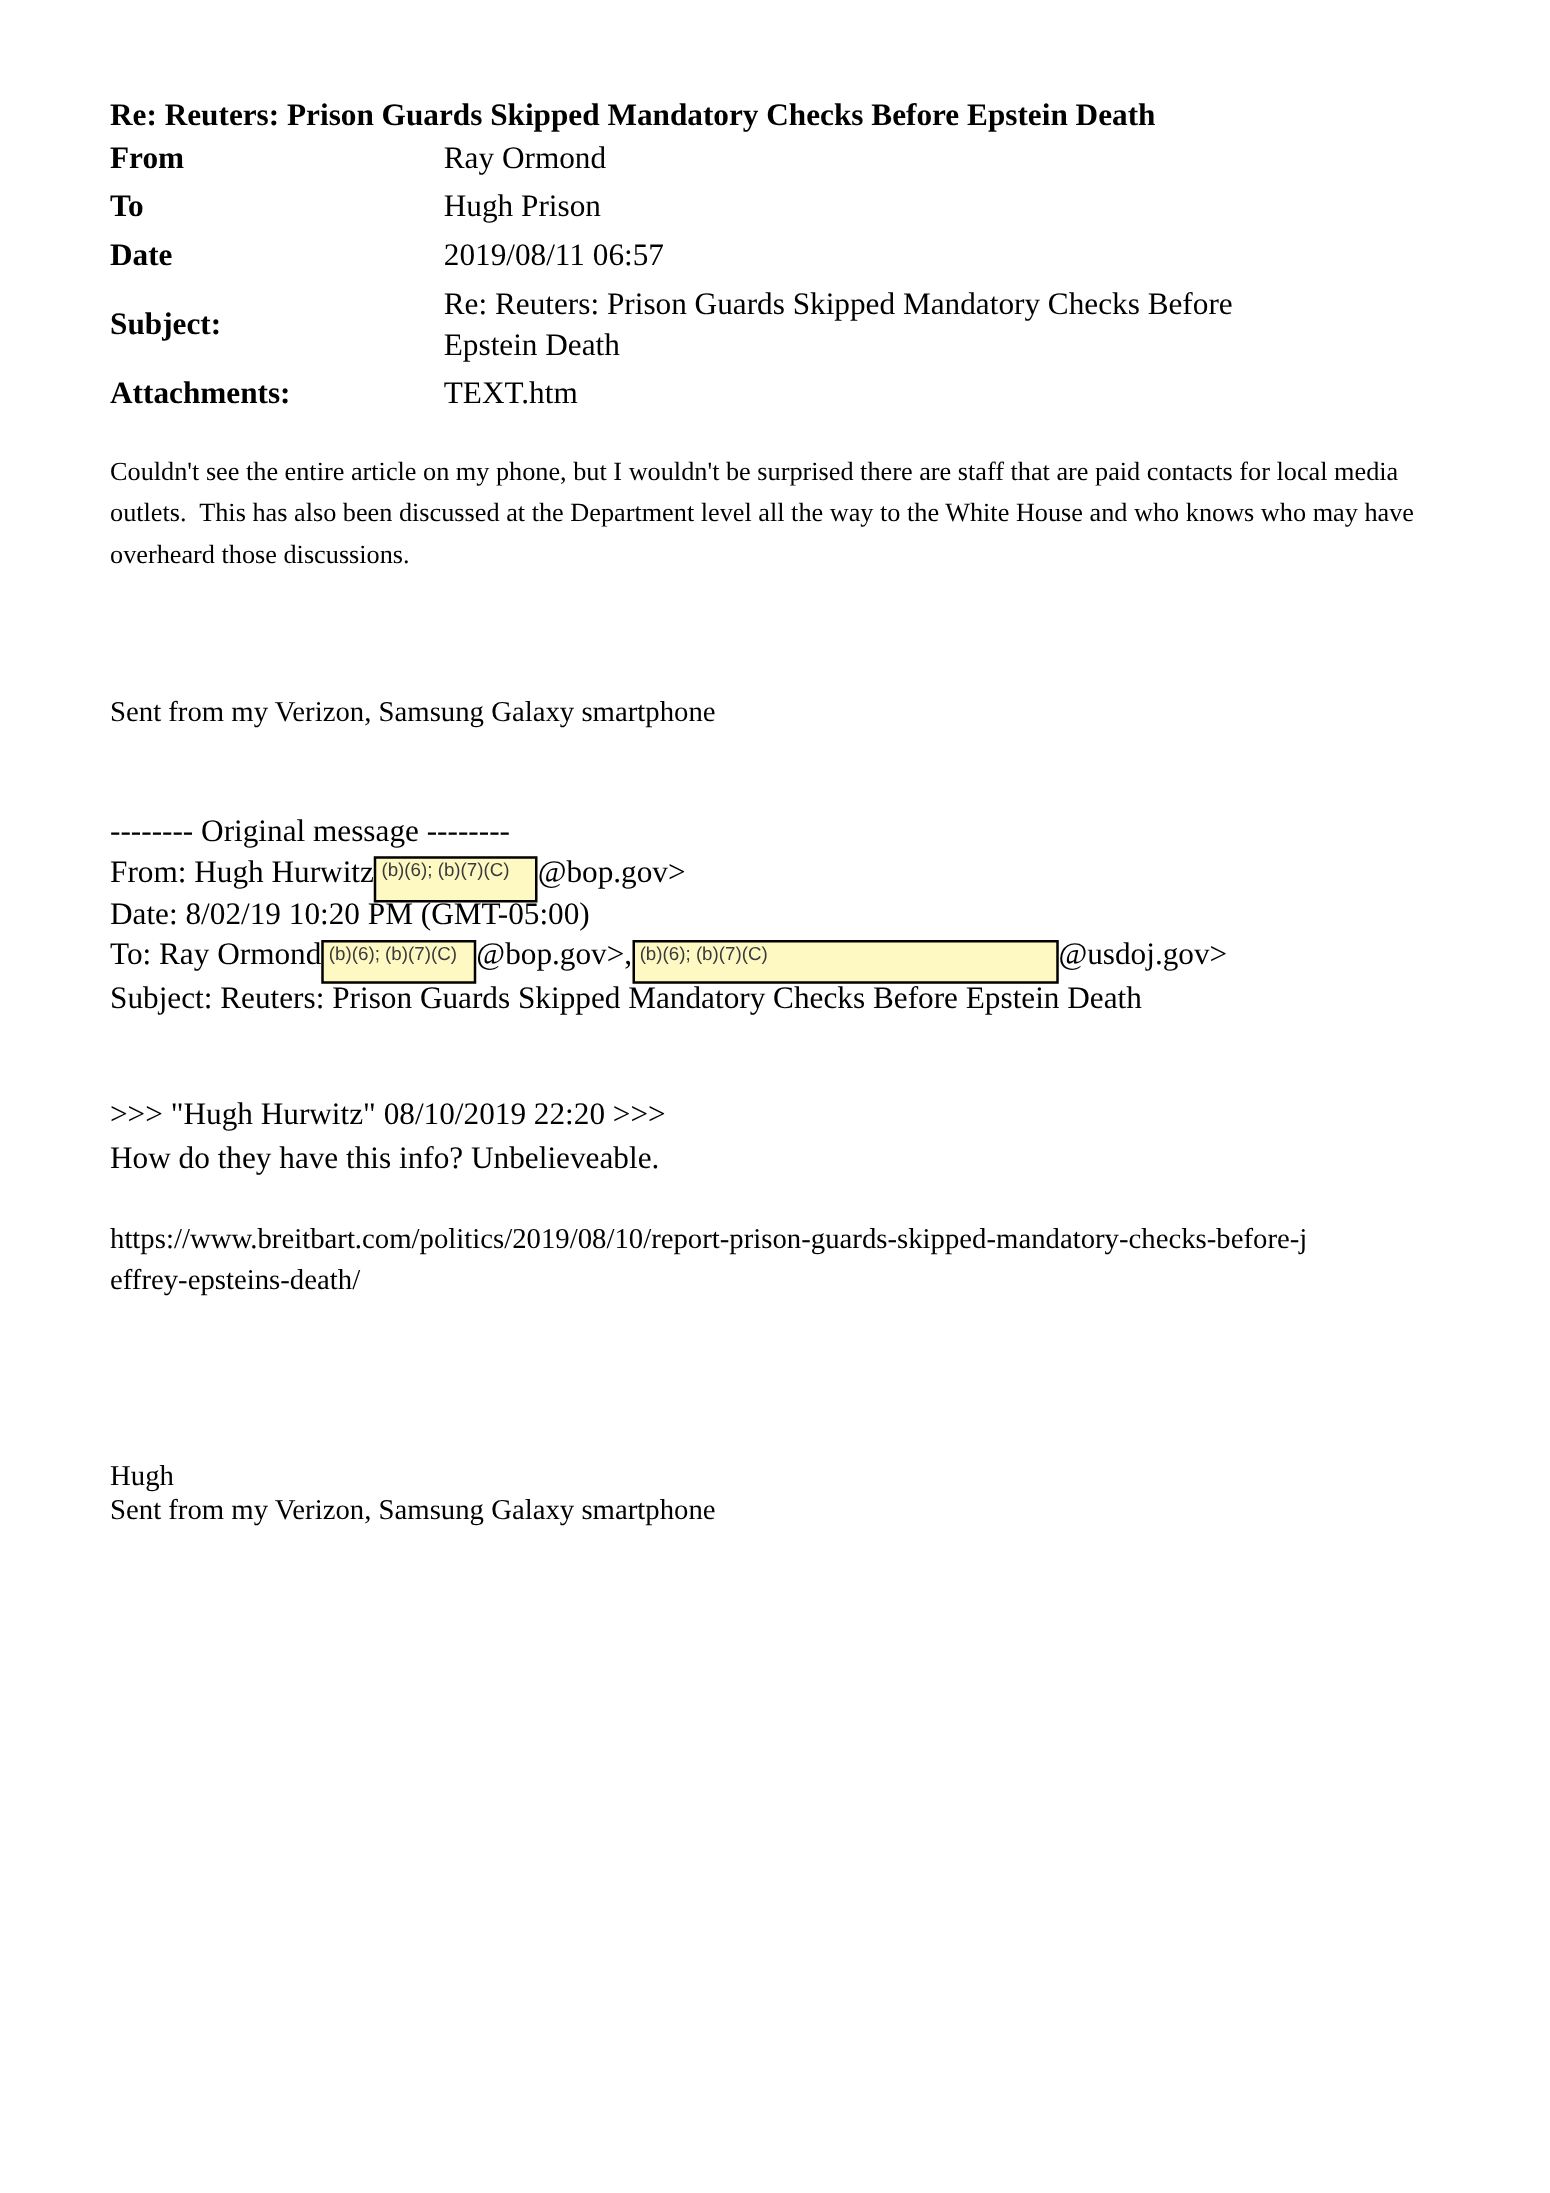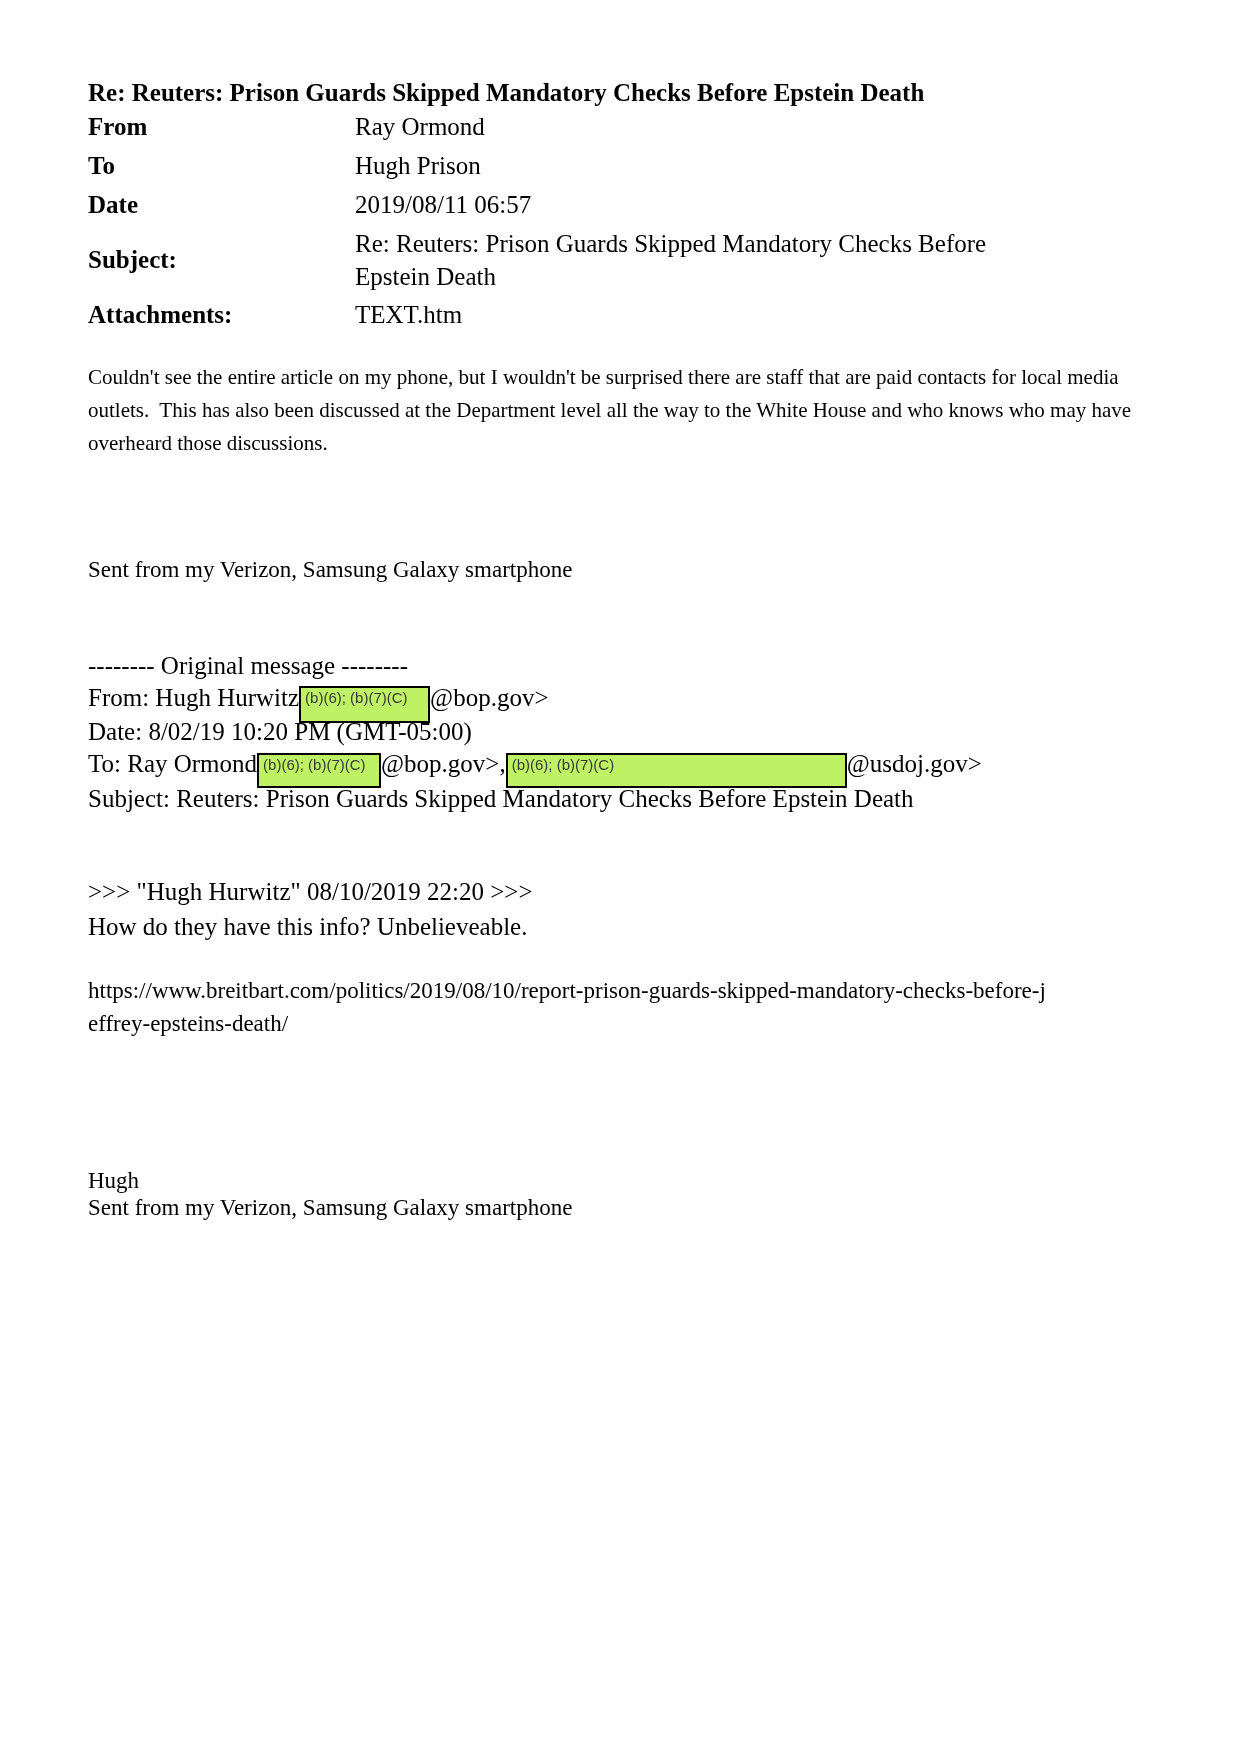--- a/index.html
+++ b/index.html
@@ -45,21 +45,21 @@
   .qline { left: 88px; width: 1080px; font-size: 25px; line-height: 33px; white-space: nowrap; }
   .q-sep  { top: 649px; }
   .q-from { top: 681px; }
   .q-date { top: 715px; }
   .q-to   { top: 747px; }
   .q-subj { top: 782px; }
 
   .redaction {
     position: relative;
     display: inline-block;
-    background: #bef264;
+    background: #fef9c3;
     border: 2px solid #000000;
     vertical-align: middle;
     transform: translateY(4px);
     box-sizing: border-box;
   }
   .red-1 { width: 131px; height: 37px; }
   .red-2 { width: 124px; height: 35px; }
   .red-3 { width: 341px; height: 35px; }
   .red-label {
     position: absolute; top: 1px; left: 4px;

